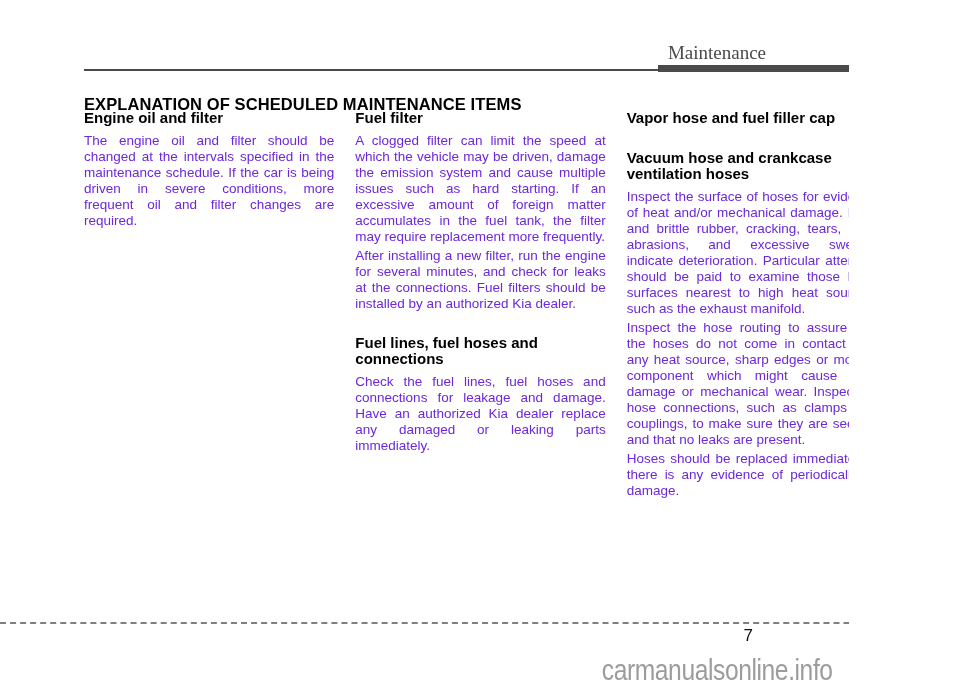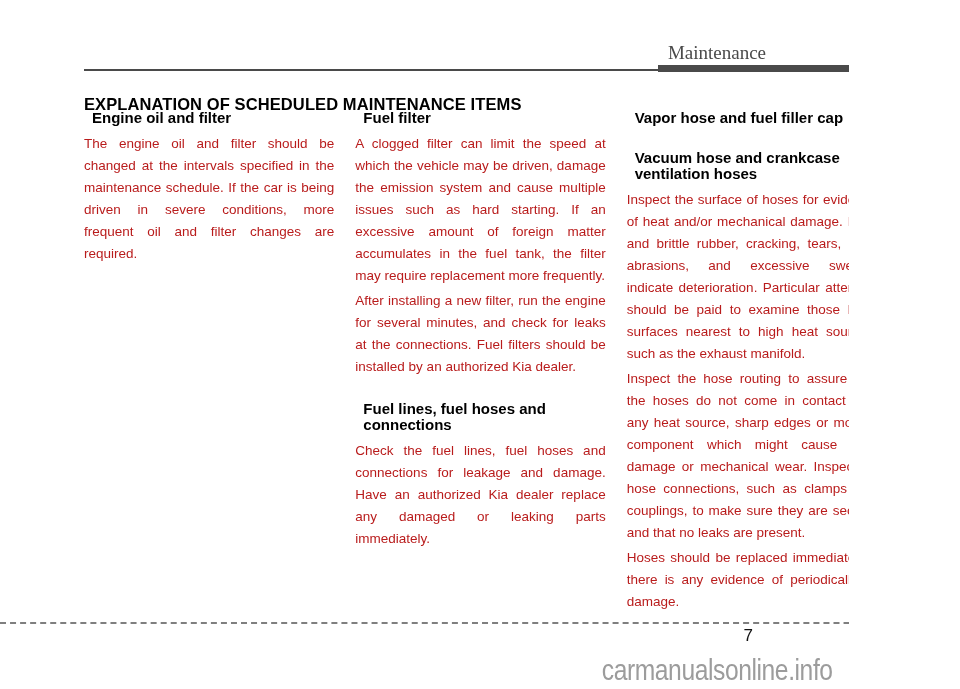--- a/index.html
+++ b/index.html
@@ -30,26 +30,26 @@
     letter-spacing:0.1px; white-space:nowrap;
   }
   
   .columns {
     position:absolute; left:84px; top:110px; width:793px;
     display:flex; gap:21px;
   }
   .column { flex:1; min-width:0; }
   .article + .article { margin-top:23px; }
   .article-heading {
-    margin:0 0 6px 8px;
+    margin:0 0 6px 0;
     font-size:15px; font-weight:bold; color:#000; line-height:16.5px;
   }
   .body-par {
     margin:0;
-    font-size:13.5px; line-height:22px; color:#b91c1c;
+    font-size:13.5px; line-height:16px; color:#6d28d9;
     text-align:justify;
   }
   .body-par + .body-par { margin-top:3px; }
   
   .footer-dash-h {
     position:absolute; left:0; top:622px; width:960px; height:0;
     border-top:2px dashed #7f7f7f;
   }
   .footer-dash-v {
     position:absolute; left:874px; top:622px; height:67px; width:0;

